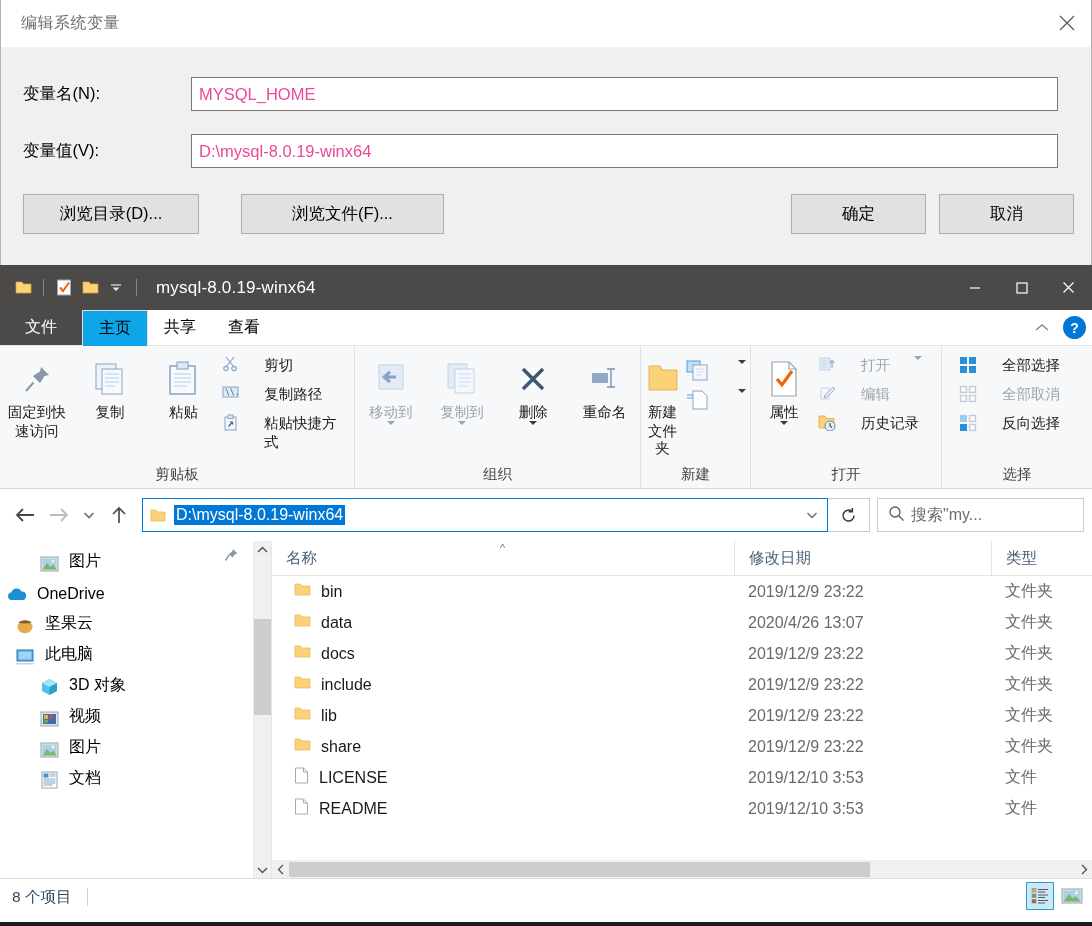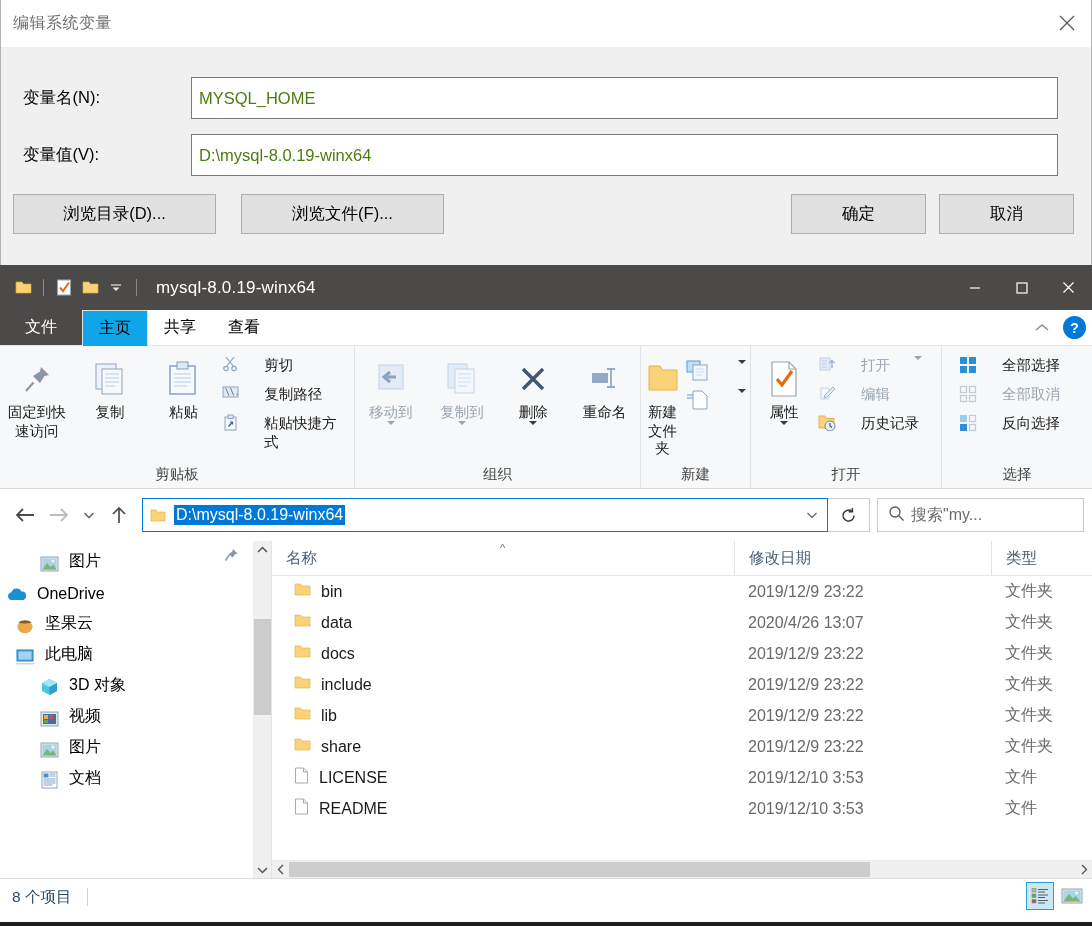--- a/index.html
+++ b/index.html
@@ -31,21 +31,21 @@
     height: 46px;
     background: #ffffff;
     display: flex;
     align-items: center;
     position: relative;
     border-bottom: 1px solid #ffffff;
   }
   .dlg-title {
     font-size: 16px;
     color: #6f6f6f;
-    padding-left: 12px;
+    padding-left: 20px;
     letter-spacing: .5px;
   }
   .dlg-close {
     position: absolute;
     right: 0; top: 0;
     width: 48px; height: 46px;
     display: flex; align-items: center; justify-content: center;
     cursor: default;
   }
   .dlg-close svg { display: block; }
@@ -62,44 +62,44 @@
   .dlg-row.r2 { top: 87px; }
   .dlg-label {
     width: 190px;
     padding-left: 22px;
     box-sizing: border-box;
     font-size: 16.5px;
     color: #000000;
   }
   .dlg-input {
     width: 867px;
-    height: 42px;
+    height: 34px;
     border: 1px solid #7a7a7a;
     background: #ffffff;
     font-size: 16.5px;
-    color: #4d7c0f;
+    color: #ec4899;
     padding: 0 7px;
     box-sizing: border-box;
     font-family: "Liberation Sans", sans-serif;
     outline: none;
     line-height: 32px;
   }
 
   .dlg-btn {
     position: absolute;
     height: 40px;
     background: #e1e1e1;
     border: 1px solid #adadad;
     font-size: 16.5px;
     color: #000;
     font-family: "Liberation Sans", sans-serif;
     cursor: default;
     padding: 0;
   }
-  .dlg-btn.b-browse-dir  { left: 12px;  top: 147px; width: 203px; }
+  .dlg-btn.b-browse-dir  { left: 22px;  top: 147px; width: 176px; }
   .dlg-btn.b-browse-file { left: 240px; top: 147px; width: 203px; }
   .dlg-btn.b-ok          { left: 790px; top: 147px; width: 135px; }
   .dlg-btn.b-cancel      { left: 938px; top: 147px; width: 135px; }
 
   
   .explorer {
     position: absolute;
     left: 0; top: 265px;
     width: 1092px;
     height: 661px;

